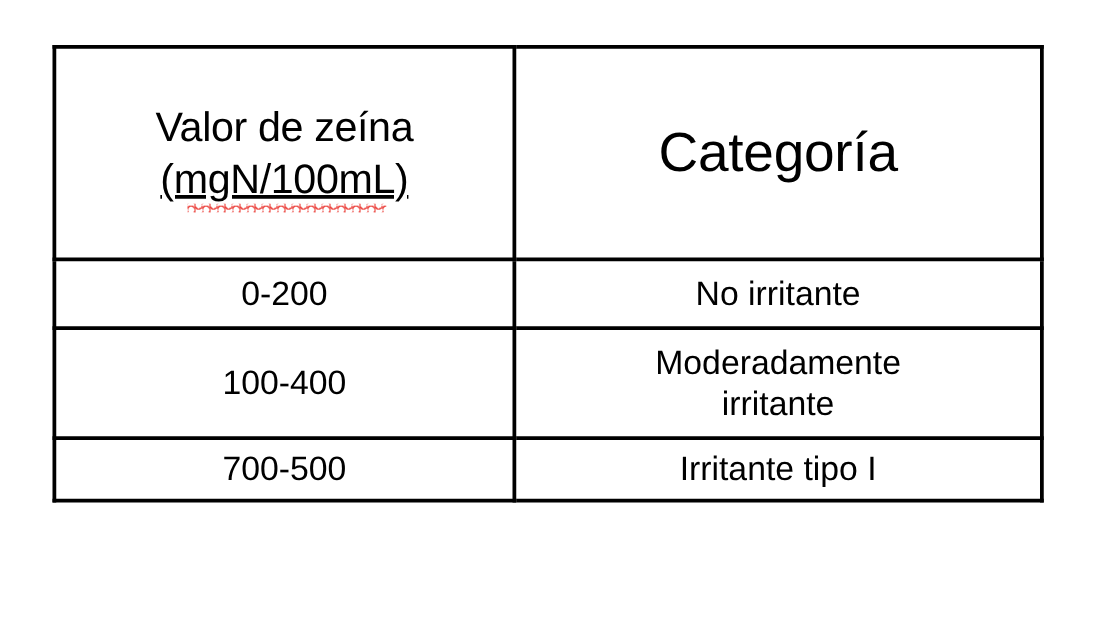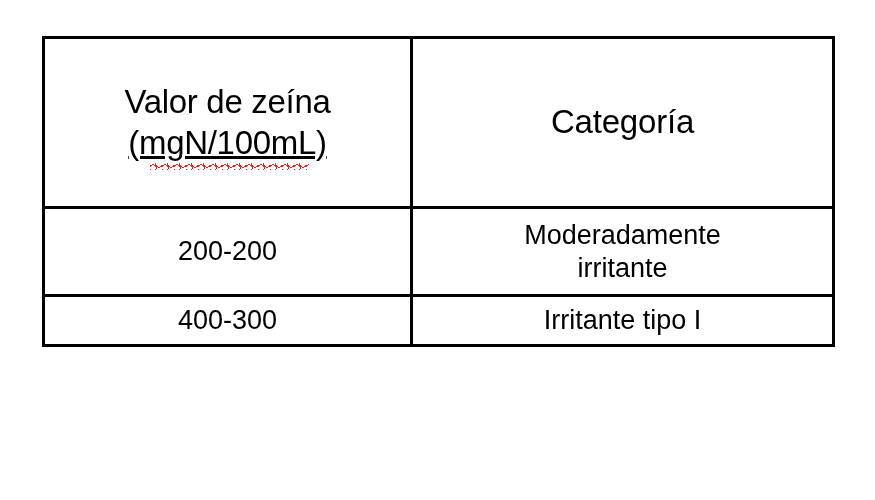--- a/index.html
+++ b/index.html
@@ -48,21 +48,21 @@
   .header-row td {
     font-weight: bold;
     padding: 14px 8px;
   }
   .header-row td.hdr-value {
     font-size: 33px;
     line-height: 1.22;
     letter-spacing: -0.3px;
   }
   .header-row td.hdr-category {
-    font-size: 33px;
+    font-size: 44px;
     letter-spacing: -0.2px;
   }
   .header-row {
     height: 170px;
   }
   .row-simple {
     height: 55px;
   }
   .row-tall {
     height: 88px;
@@ -107,30 +107,34 @@
           <td class="hdr-value">
             <span>Valor de zeína</span><br>
             <span class="hdr-line2">
               <span>(mgN/100mL)</span>
               <span class="squiggle"></span>
             </span>
           </td>
           <td class="hdr-category">Categoría</td>
         </tr>
 
+        <tr class="row-simple">
+          <td>0-200</td>
+          <td>No irritante</td>
+        </tr>
 
         <tr class="row-tall">
-          <td>200-200</td>
+          <td>100-400</td>
           <td>
             <span class="cat-two-lines">Moderadamente</span>
             <span class="cat-two-lines">irritante</span>
           </td>
         </tr>
 
         <tr class="row-compact">
-          <td>400-300</td>
+          <td>700-500</td>
           <td>Irritante tipo I</td>
         </tr>
 
       </tbody>
     </table>
   </div>
 </div>
 
 </body></html>

